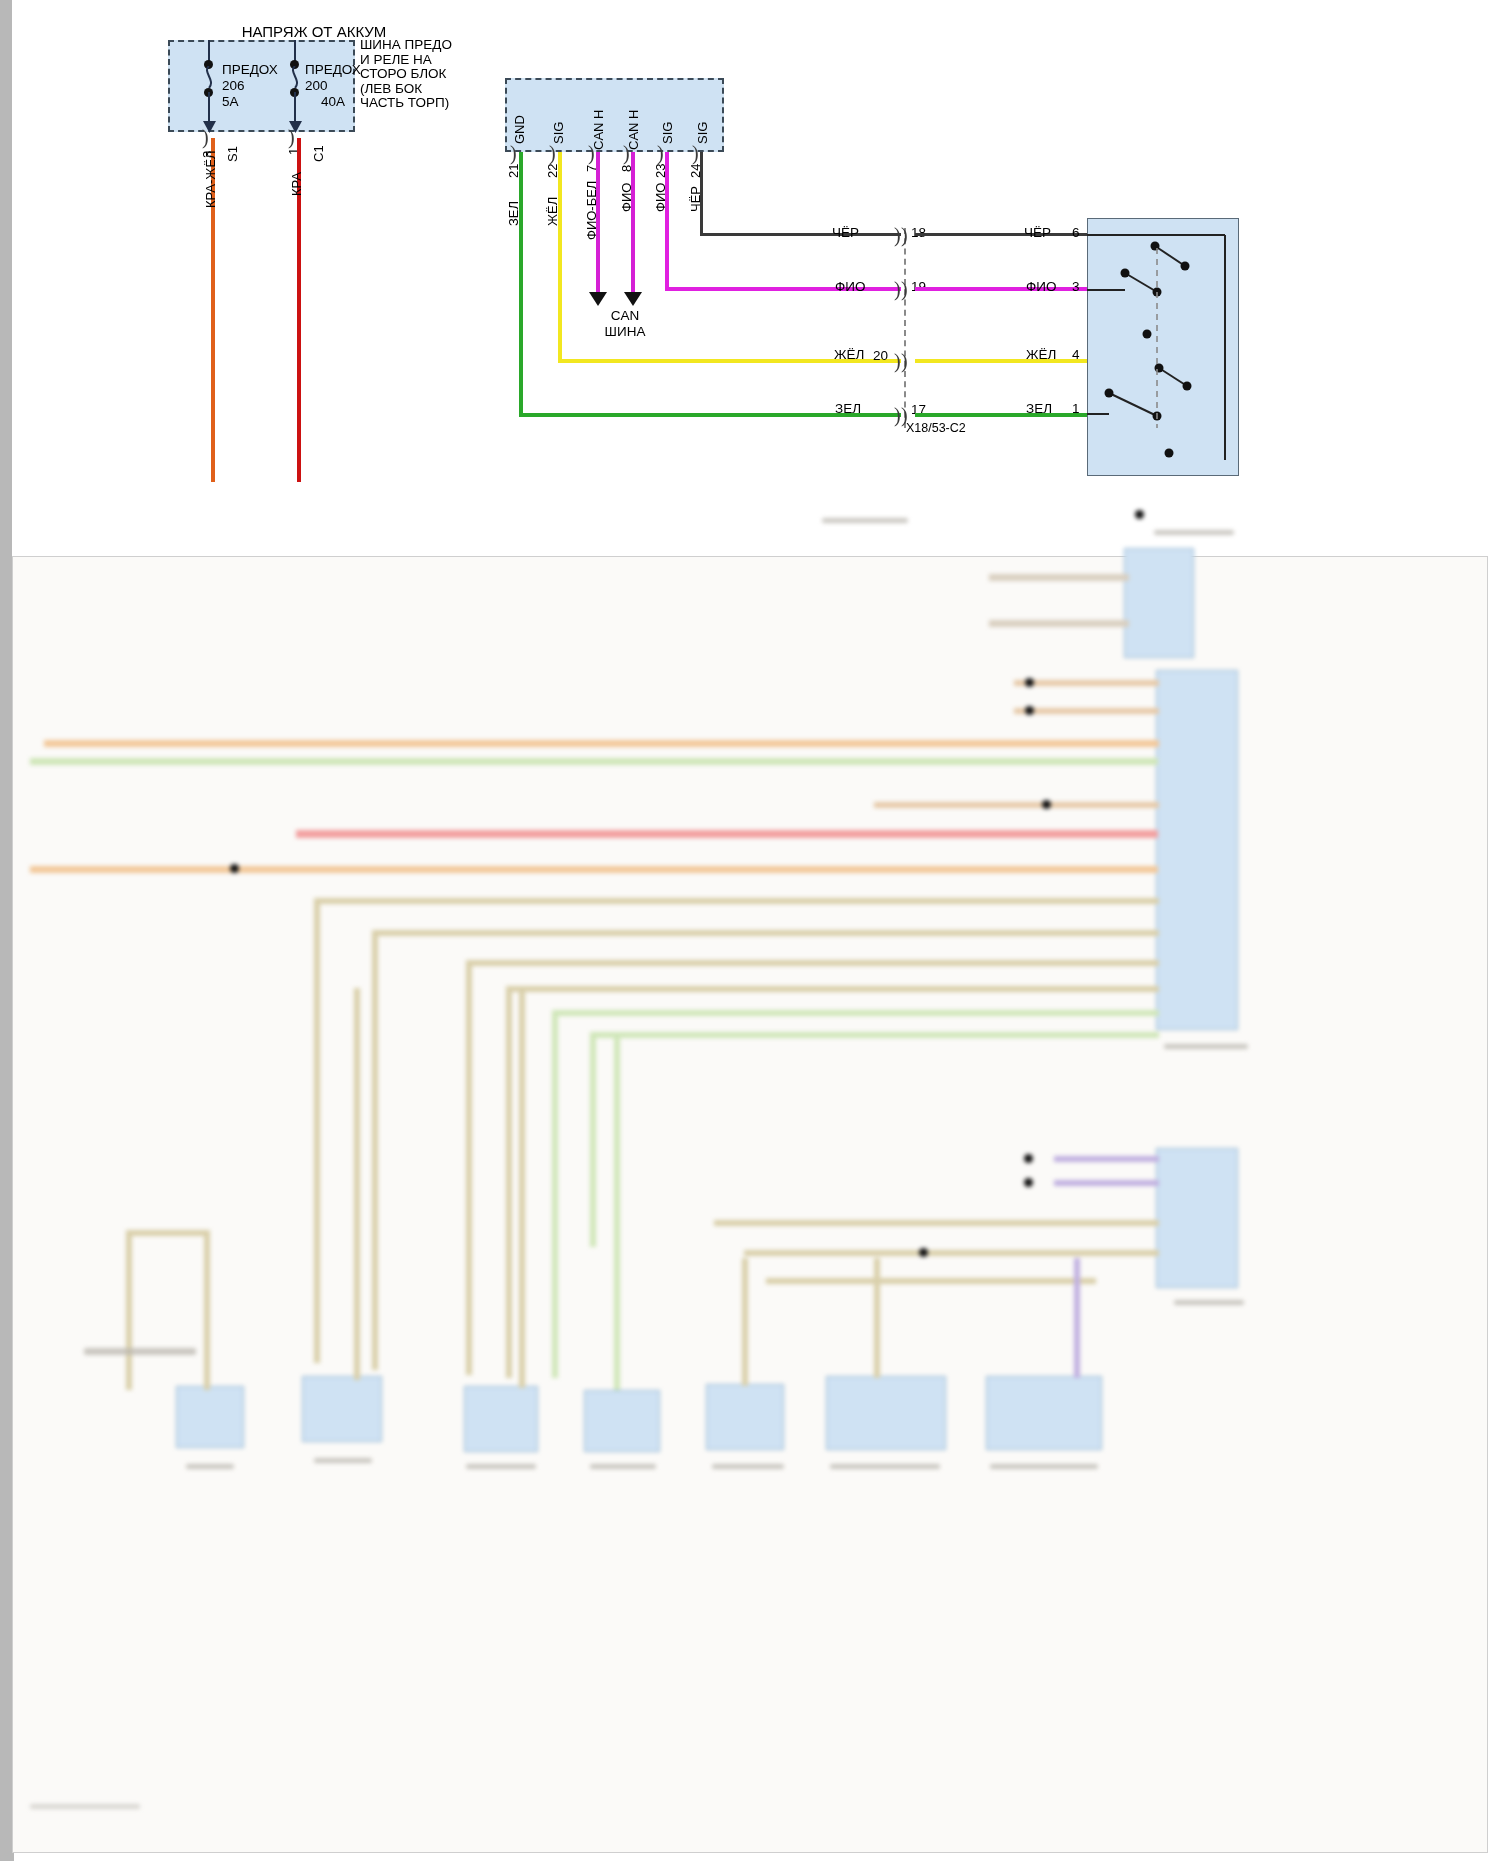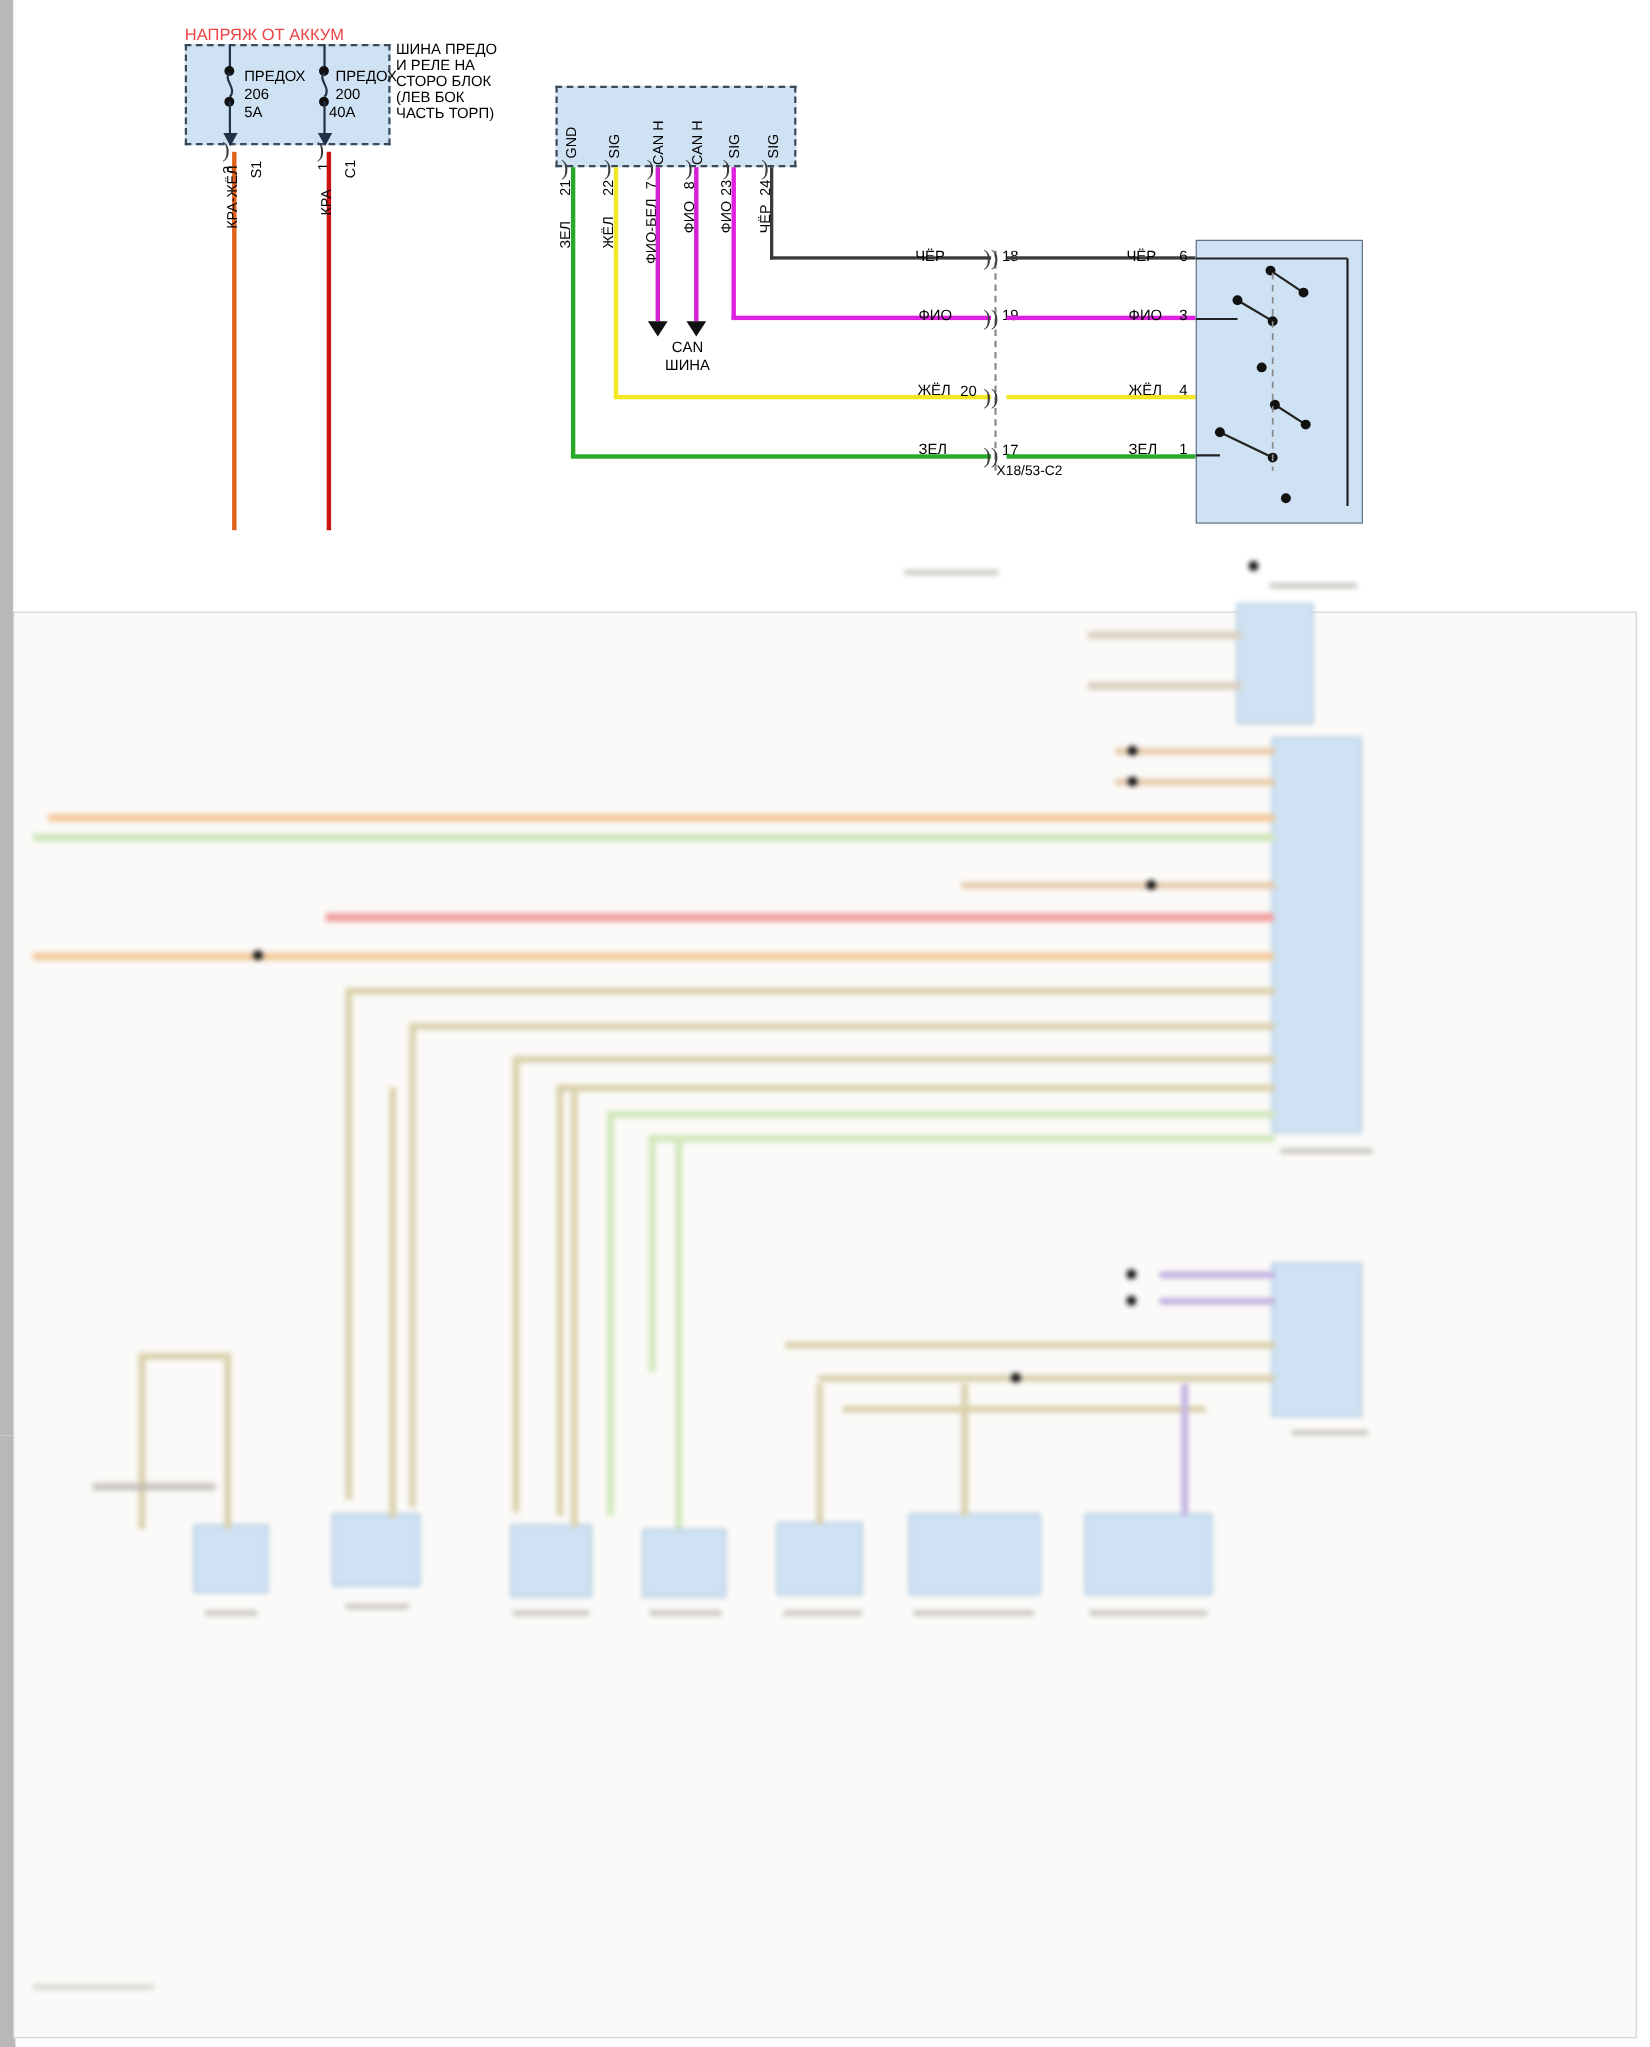--- a/index.html
+++ b/index.html
@@ -5,21 +5,21 @@
   html,body{margin:0;padding:0;background:#ffffff;}
   body{width:1500px;height:1861px;position:relative;font-family:"Liberation Sans",sans-serif;overflow:hidden;}
   #sheet{position:absolute;left:0;top:0;width:1500px;height:1861px;background:#ffffff;}
   .frame-left{left:0;top:556px;width:12px;height:1305px;background:#b8b8b8;}
   .frame-right{right:0;top:556px;width:14px;height:1305px;background:#b8b8b8;}
   .page-white{position:absolute;left:12px;top:556px;width:1474px;height:1295px;background:#fbfaf8;border:1px solid #cfcfcf;}
   
   .box{position:absolute;background:#cfe2f3;border:2px dashed #3b4a57;box-sizing:border-box;}
   .box-solid{position:absolute;background:#cfe2f3;border:1px solid #5a6a78;box-sizing:border-box;}
   .lbl{position:absolute;font-size:13.5px;color:#000;white-space:nowrap;line-height:1.25;}
-  .lbl-c{position:absolute;font-size:13.5px;color:#ef4444;line-height:1.3;white-space:nowrap;}
+  .lbl-c{position:absolute;font-size:13.5px;color:#000000;text-align:center;line-height:1.3;white-space:nowrap;}
   .vlbl{position:absolute;font-size:13.5px;color:#000;white-space:nowrap;transform-origin:0 0;transform:rotate(-90deg);}
   .wire{position:absolute;}
   .h{height:3px;}
   .v{width:3px;}
   .dot{position:absolute;width:9px;height:9px;border-radius:50%;background:#111;}
   .arrow-dn{position:absolute;width:0;height:0;border-left:9px solid transparent;border-right:9px solid transparent;border-top:14px solid #111;}
   .conn{position:absolute;font-size:20px;color:#3a3a3a;font-family:"Liberation Serif",serif;}
   .dash-v{position:absolute;width:0;border-left:2px dashed #8a8a8a;}
   
   .blur{position:absolute;filter:blur(2.2px);}
@@ -63,21 +63,21 @@
   <svg style="position:absolute;left:286px;top:66px;" width="18" height="28" viewBox="0 0 18 28">
     <path d="M9 0 C 2 6, 16 14, 9 22" stroke="#22304a" stroke-width="2" fill="none"></path>
   </svg>
   <div class="dot" style="left:290px;top:88px;"></div>
   <div class="wire v" style="left:294px;top:92px;height:38px;background:#22304a;width:2px;"></div>
   <svg style="position:absolute;left:287px;top:118px;" width="17" height="16" viewBox="0 0 17 16">
     <path d="M8.5 15 L2 3 L15 3 Z" fill="#22304a"></path>
   </svg>
   <div class="lbl" style="left:305px;top:62px;">ПРЕДОХ</div>
   <div class="lbl" style="left:305px;top:78px;">200</div>
-  <div class="lbl" style="left:299px;top:94px;">40A</div>
+  <div class="lbl" style="left:321px;top:94px;">40A</div>
 
   <div class="conn" style="left:202px;top:126px;">)</div>
   <div class="vlbl" style="left:200px;top:158px;font-size:13px;">3</div>
   <div class="vlbl" style="left:225px;top:162px;font-size:13px;">S1</div>
   <div class="conn" style="left:288px;top:126px;">)</div>
   <div class="vlbl" style="left:286px;top:155px;font-size:13px;">1</div>
   <div class="vlbl" style="left:311px;top:162px;font-size:13px;">C1</div>
 
   <div class="wire v" style="left:211px;top:138px;height:344px;background:#e0601a;width:4px;"></div>
   <div class="vlbl" style="left:203px;top:208px;font-size:13px;">КРА-ЖЁЛ</div>

